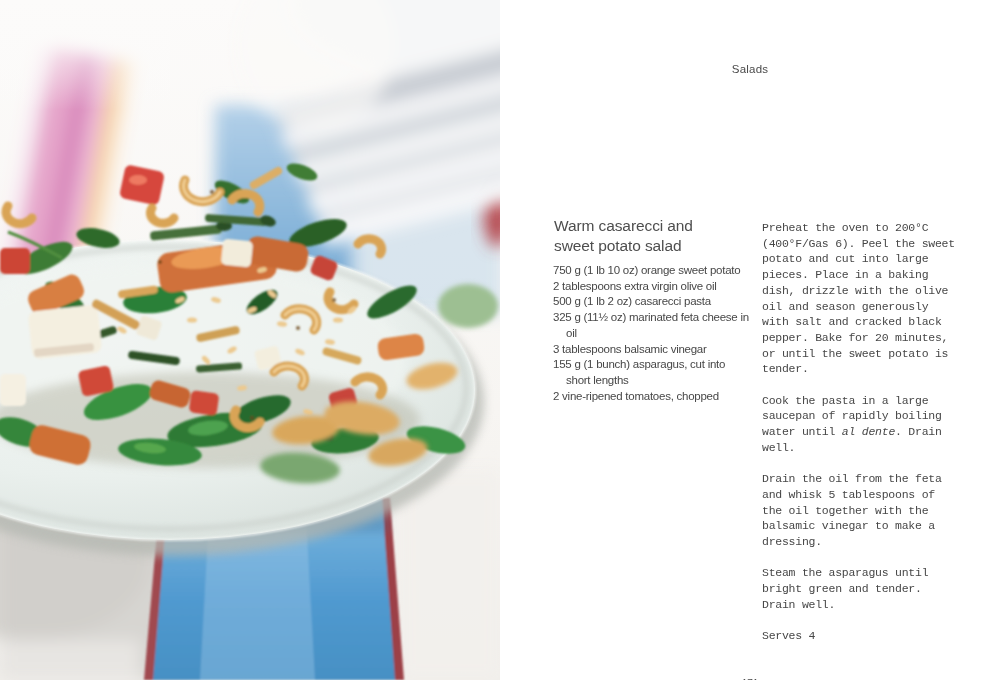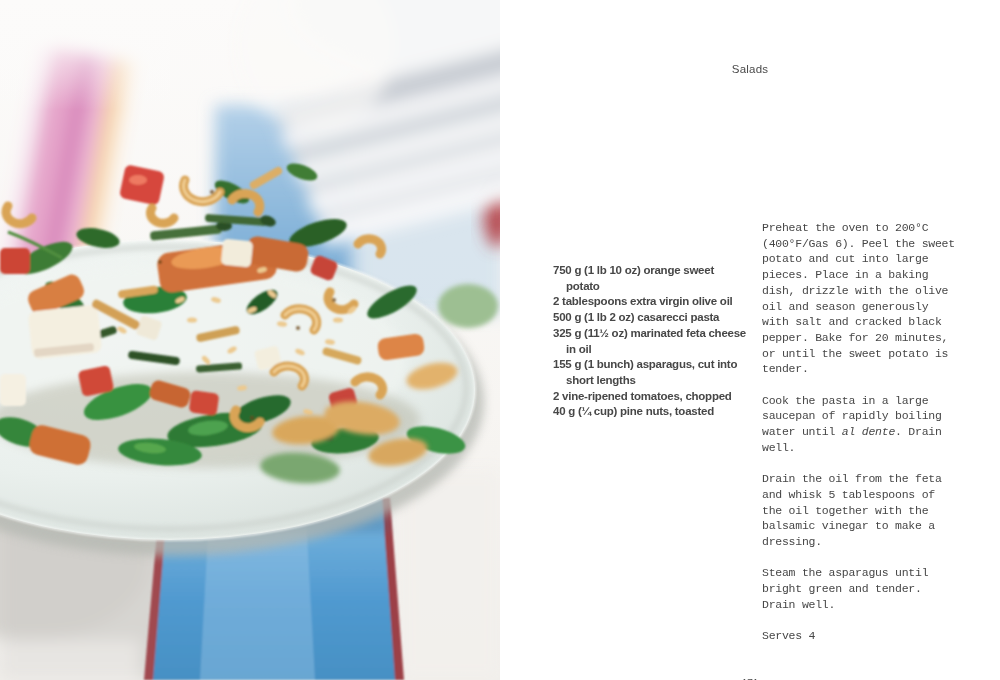--- a/index.html
+++ b/index.html
@@ -15,21 +15,21 @@
     font-size:11.5px;letter-spacing:.2px;color:#4a4a4a;
   }
   .recipe-title{
     position:absolute;left:54px;top:177px;margin:0;
     font-size:15.5px;font-weight:400;line-height:19.5px;letter-spacing:-.1px;color:#4e4e4e;
   }
   .ingredients{
     position:absolute;left:53px;top:224px;width:196px;margin:0;padding:0;list-style:none;
     font-size:11.5px;line-height:15.7px;letter-spacing:-.25px;color:#474747;
   }
-  .ingredients li{margin:0;padding-left:13px;text-indent:-13px;font-weight:bold;}
+  .ingredients li{margin:0;padding-left:13px;text-indent:-13px;}
   .method{
     position:absolute;left:262px;top:181px;width:196px;
     font-size:11.5px;line-height:15.7px;letter-spacing:-.25px;color:#474747;font-family:Liberation Mono, monospace;
   }
   .method p{margin:0 0 15.7px 0;}
   .method em{font-style:italic;}
   .page-number{
     position:absolute;top:639px;left:0;width:100%;text-align:center;
     font-size:10px;color:#4a4a4a;
   }
@@ -254,29 +254,30 @@
         <ellipse cx="468" cy="306" rx="30" ry="22" fill="#9dbf92"></ellipse>
         <ellipse cx="300" cy="468" rx="40" ry="15" transform="rotate(4 300 468)" fill="#7aa76f"></ellipse>
         <ellipse cx="398" cy="452" rx="30" ry="13" transform="rotate(-10 398 452)" fill="#d8a75e"></ellipse>
       </g>
     </svg>
   </div>
 
   <div class="right-page">
     <div class="section-header">Salads</div>
 
+    <h1 class="recipe-title"><span>Warm casarecci and</span><br><span>sweet potato salad</span></h1>
 
     <ul class="ingredients">
       <li>750 g (1 lb 10 oz) orange sweet potato</li>
       <li>2 tablespoons extra virgin olive oil</li>
       <li>500 g (1 lb 2 oz) casarecci pasta</li>
       <li>325 g (11½ oz) marinated feta cheese in oil</li>
+      <li>3 tablespoons balsamic vinegar</li>
       <li>155 g (1 bunch) asparagus, cut into short lengths</li>
       <li>2 vine-ripened tomatoes, chopped</li>
-      <li>40 g (¼ cup) pine nuts, toasted</li>
     </ul>
 
     <div class="method">
       <p>Preheat the oven to 200°C (400°F/Gas 6). Peel the sweet potato and cut into large pieces. Place in a baking dish, drizzle with the olive oil and season generously with salt and cracked black pepper. Bake for 20 minutes, or until the sweet potato is tender.</p>
       <p><span>Cook the pasta in a large saucepan of rapidly boiling water until </span><em>al dente</em><span>. Drain well.</span></p>
       <p>Drain the oil from the feta and whisk 5 tablespoons of the oil together with the balsamic vinegar to make a dressing.</p>
       <p>Steam the asparagus until bright green and tender. Drain well.</p>
       <p class="serves">Serves 4</p>
     </div>
 

